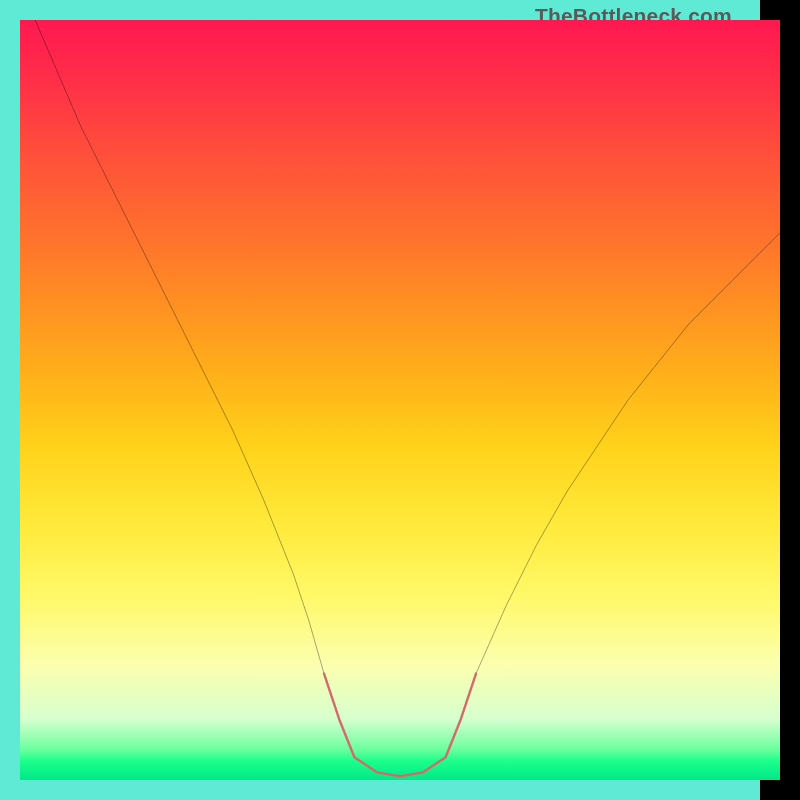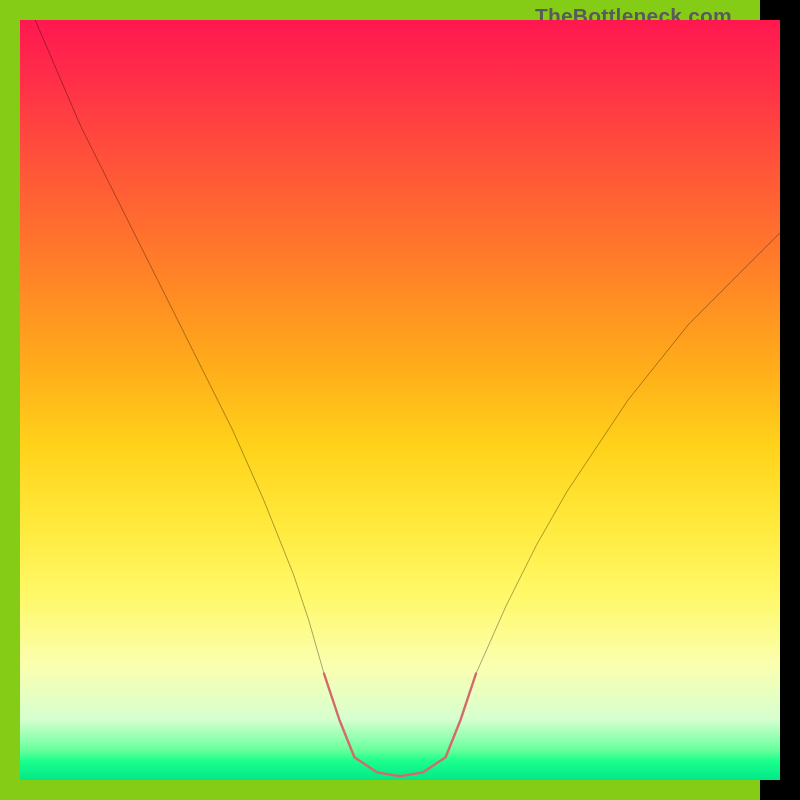--- a/index.html
+++ b/index.html
@@ -8,21 +8,21 @@
     width: 800px;
     height: 800px;
     overflow: hidden;
     background: #000;
     font-family: Arial, Helvetica, sans-serif;
   }
   .frame {
     position: relative;
     width: 760px;
     height: 800px;
-    background: #84cc16;
+    background: #5eead4;
   }
   .inner {
     position: absolute;
     left: 20px;
     top: 20px;
     width: 760px;
     height: 760px;
     overflow: hidden;
   }
   .gradient {

